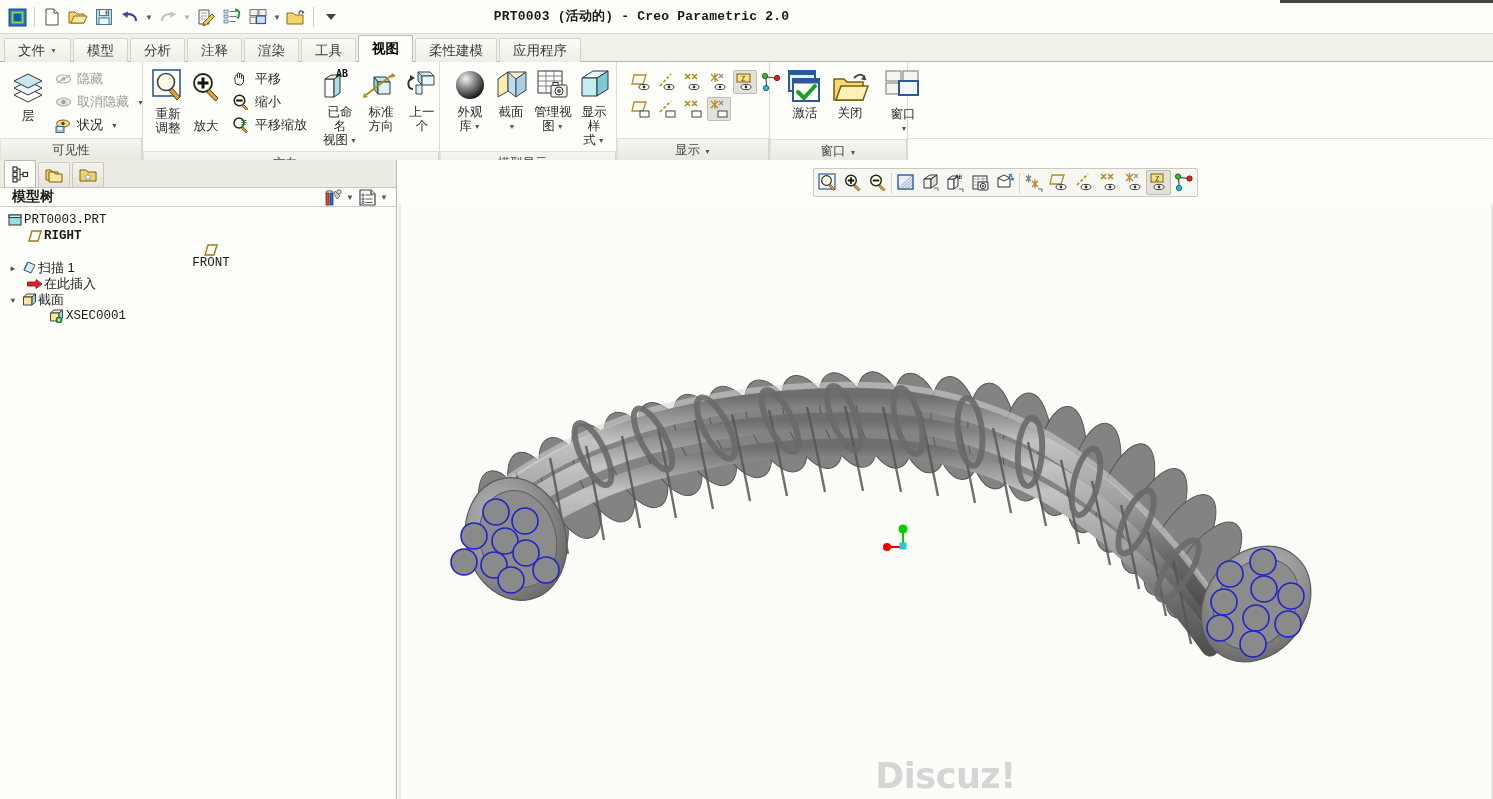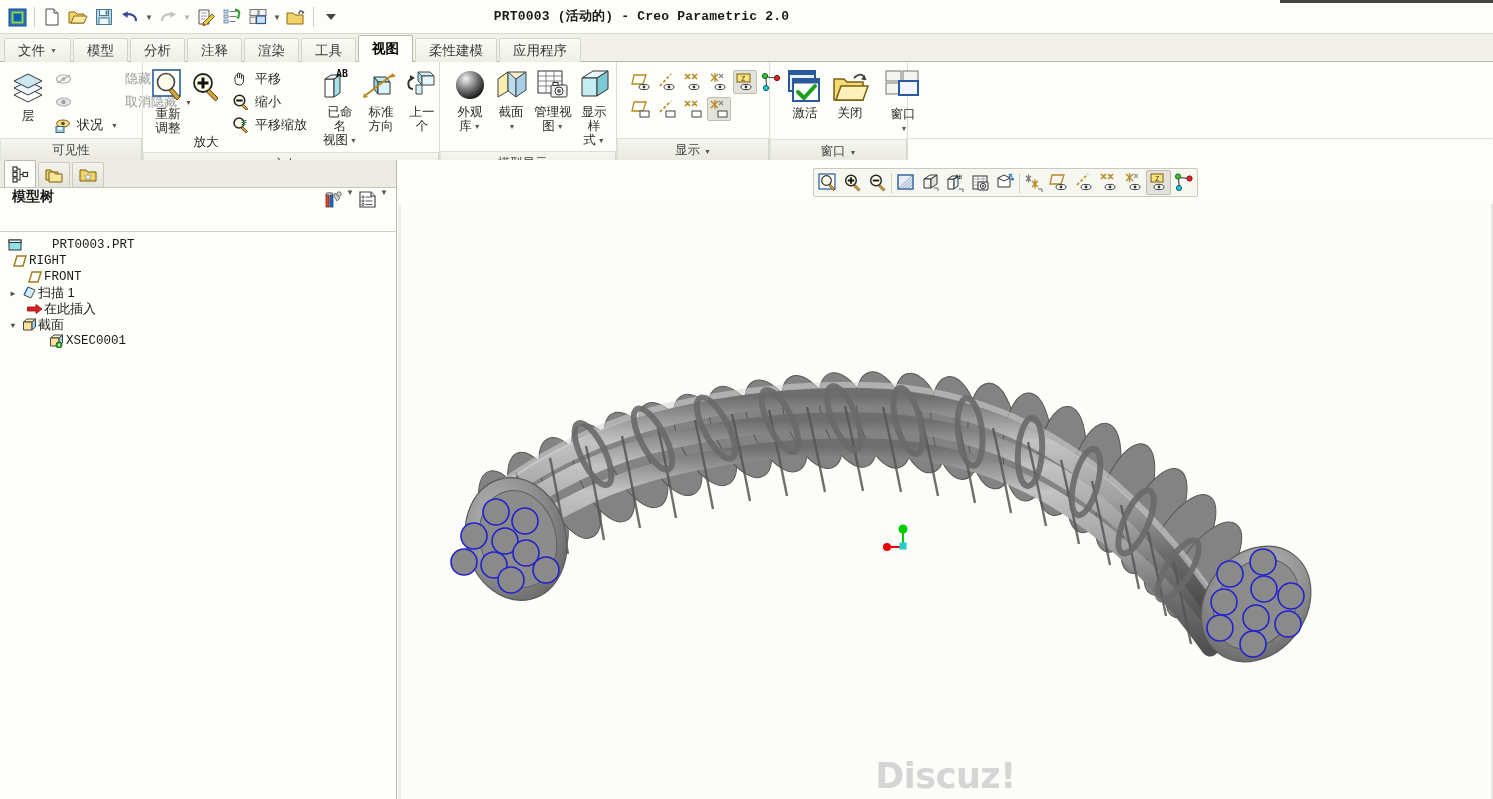--- a/index.html
+++ b/index.html
@@ -88,21 +88,21 @@
   }
   .big-btn .lbl { font-size: 12.5px; color: #2a2a2a; text-align: center; line-height: 14px; margin-top: 2px; }
   .big-btn .lbl .c { font-size: 7px; margin-left: 2px; color: #555; vertical-align: middle; }
 
   .small-col { display: flex; flex-direction: column; gap: 1px; padding-top: 2px; }
   .small-btn {
     display: flex; align-items: center; gap: 5px; height: 22px; padding: 0 4px;
     cursor: default; border: 1px solid transparent; border-radius: 2px;
   }
   .small-btn .lbl { font-size: 13px; color: #2a2a2a; white-space: nowrap; }
-  .small-btn.dim .lbl { color: #9a9a9a; margin-left: 48px; }
+  .small-btn.dim .lbl { color: #9a9a9a; }
   .small-btn .c { font-size: 7px; color: #555; margin-left: 3px; }
 
   .icon-grid { display: flex; flex-direction: column; gap: 3px; padding: 4px 2px 0 2px; }
   .icon-row { display: flex; gap: 2px; }
   .gicon {
     width: 24px; height: 24px; display: flex; align-items: center; justify-content: center;
     border: 1px solid transparent; border-radius: 2px; cursor: default;
   }
   .gicon.sel { background: #e2e2da; border-color: #bdbdb2; }
 
@@ -135,21 +135,21 @@
     background: #ececE4; border-bottom: 1px solid #c6c6bc;
   }
   .ntab {
     width: 32px; height: 25px; display: flex; align-items: center; justify-content: center;
     border: 1px solid #c9c9c0; border-bottom: none; margin-right: 2px;
     background: linear-gradient(#f4f4ec,#e4e4da); border-radius: 2px 2px 0 0; cursor: default;
   }
   .ntab.active { background: #fdfdfa; height: 27px; border-color: #b9b9ae; }
 
   .tree-header {
-    height: 44px; display: flex; 
+    height: 19px; display: flex; align-items: center;
     padding: 0 6px 0 12px;
     background: #fdfdfa; border-bottom: 1px solid #d0d0c8;
   }
   .tree-title { font-size: 14px; font-weight: bold; color: #1a1a1a; flex: 1;
                 font-family: "Liberation Sans","DejaVu Sans",sans-serif; }
   .th-btn { width: 22px; height: 22px; display: flex; align-items: center; justify-content: center; cursor: default;
             border:1px solid transparent; border-radius:2px; }
   .th-caret { font-size: 8px; color: #555; width: 12px; text-align: center; cursor: default; }
 
   .tree-body { padding: 5px 0 0 0; font-family: "Liberation Mono","DejaVu Sans Mono",monospace; }
@@ -359,21 +359,21 @@
           <svg width="34" height="36" viewBox="0 0 34 36">
             <rect x="2" y="1" width="27" height="26" fill="none" stroke="#2a5a9a" stroke-width="1.6"></rect>
             <circle cx="15" cy="13" r="8.5" fill="#fcfce8" stroke="#444" stroke-width="1.6"></circle>
             <path d="M21 19 L29 28 L26 31 L18.5 22.5 Z" fill="#d4a03a" stroke="#5a4010" stroke-width="1"></path>
           </svg>
           <div class="lbl">
             <span>重新</span><br>
             <span>调整</span>
           </div>
         </div>
-        <div class="big-btn" style="width:42px;margin-top:2px;gap:16px;">
+        <div class="big-btn" style="width:42px;margin-top:2px;">
           <svg width="34" height="34" viewBox="0 0 34 34">
             <circle cx="14" cy="12" r="9" fill="#fcfce8" stroke="#222" stroke-width="1.8"></circle>
             <path d="M14 6.5 v11 M8.5 12 h11" stroke="#111" stroke-width="3"></path>
             <path d="M20 18 L29 27 L26.5 30 L18 21.5 Z" fill="#d4a03a" stroke="#5a4010" stroke-width="1"></path>
           </svg>
           <div class="lbl" style="margin-top:14px;">放大</div>
         </div>
         <div class="small-col" style="margin-left:2px;">
           <div class="small-btn">
             <svg width="18" height="16" viewBox="0 0 18 16">
@@ -688,41 +688,41 @@
           <circle cx="5" cy="11" r="1.1" fill="none" stroke="#555"></circle>
           <circle cx="5" cy="14.5" r="1.1" fill="none" stroke="#555"></circle>
           <path d="M7.5 7 h7 M7.5 11 h7 M7.5 14.5 h7" stroke="#555" stroke-width="1.1"></path>
         </svg>
       </div>
       <div class="th-caret">▼</div>
     </div>
 
     <div class="tree-body">
 
-      <div class="tnode" style="padding-left:6px;gap:28px;">
+      <div class="tnode" style="padding-left:6px;">
         <span class="ticon">
           <svg width="14" height="14" viewBox="0 0 14 14">
             <rect x="1" y="2" width="12" height="10" fill="#8fe0e8" stroke="#333" stroke-width="1"></rect>
             <rect x="1" y="2" width="12" height="2.5" fill="#d8f6fa" stroke="#333" stroke-width="1"></rect>
           </svg>
         </span>
         <span class="tlabel">PRT0003.PRT</span>
       </div>
 
-      <div class="tnode" style="padding-left:11px;">
+      <div class="tnode" style="padding-left:26px;font-weight:bold;">
         <span class="ticon">
           <svg width="14" height="12" viewBox="0 0 14 12">
               <path d="M4 1 L13 1 L10 11 L1 11 Z" fill="none" stroke="#a07818" stroke-width="1.4"></path>
             </svg>
         </span>
         <span class="tlabel">RIGHT</span>
       </div>
 
 
-      <div class="tnode" style="padding-left:26px;">
+      <div class="tnode" style="padding-left:26px;flex-direction:column;">
         <span class="ticon">
           <svg width="14" height="12" viewBox="0 0 14 12">
               <path d="M4 1 L13 1 L10 11 L1 11 Z" fill="none" stroke="#a07818" stroke-width="1.4"></path>
             </svg>
         </span>
         <span class="tlabel">FRONT</span>
       </div>
 
 
 

